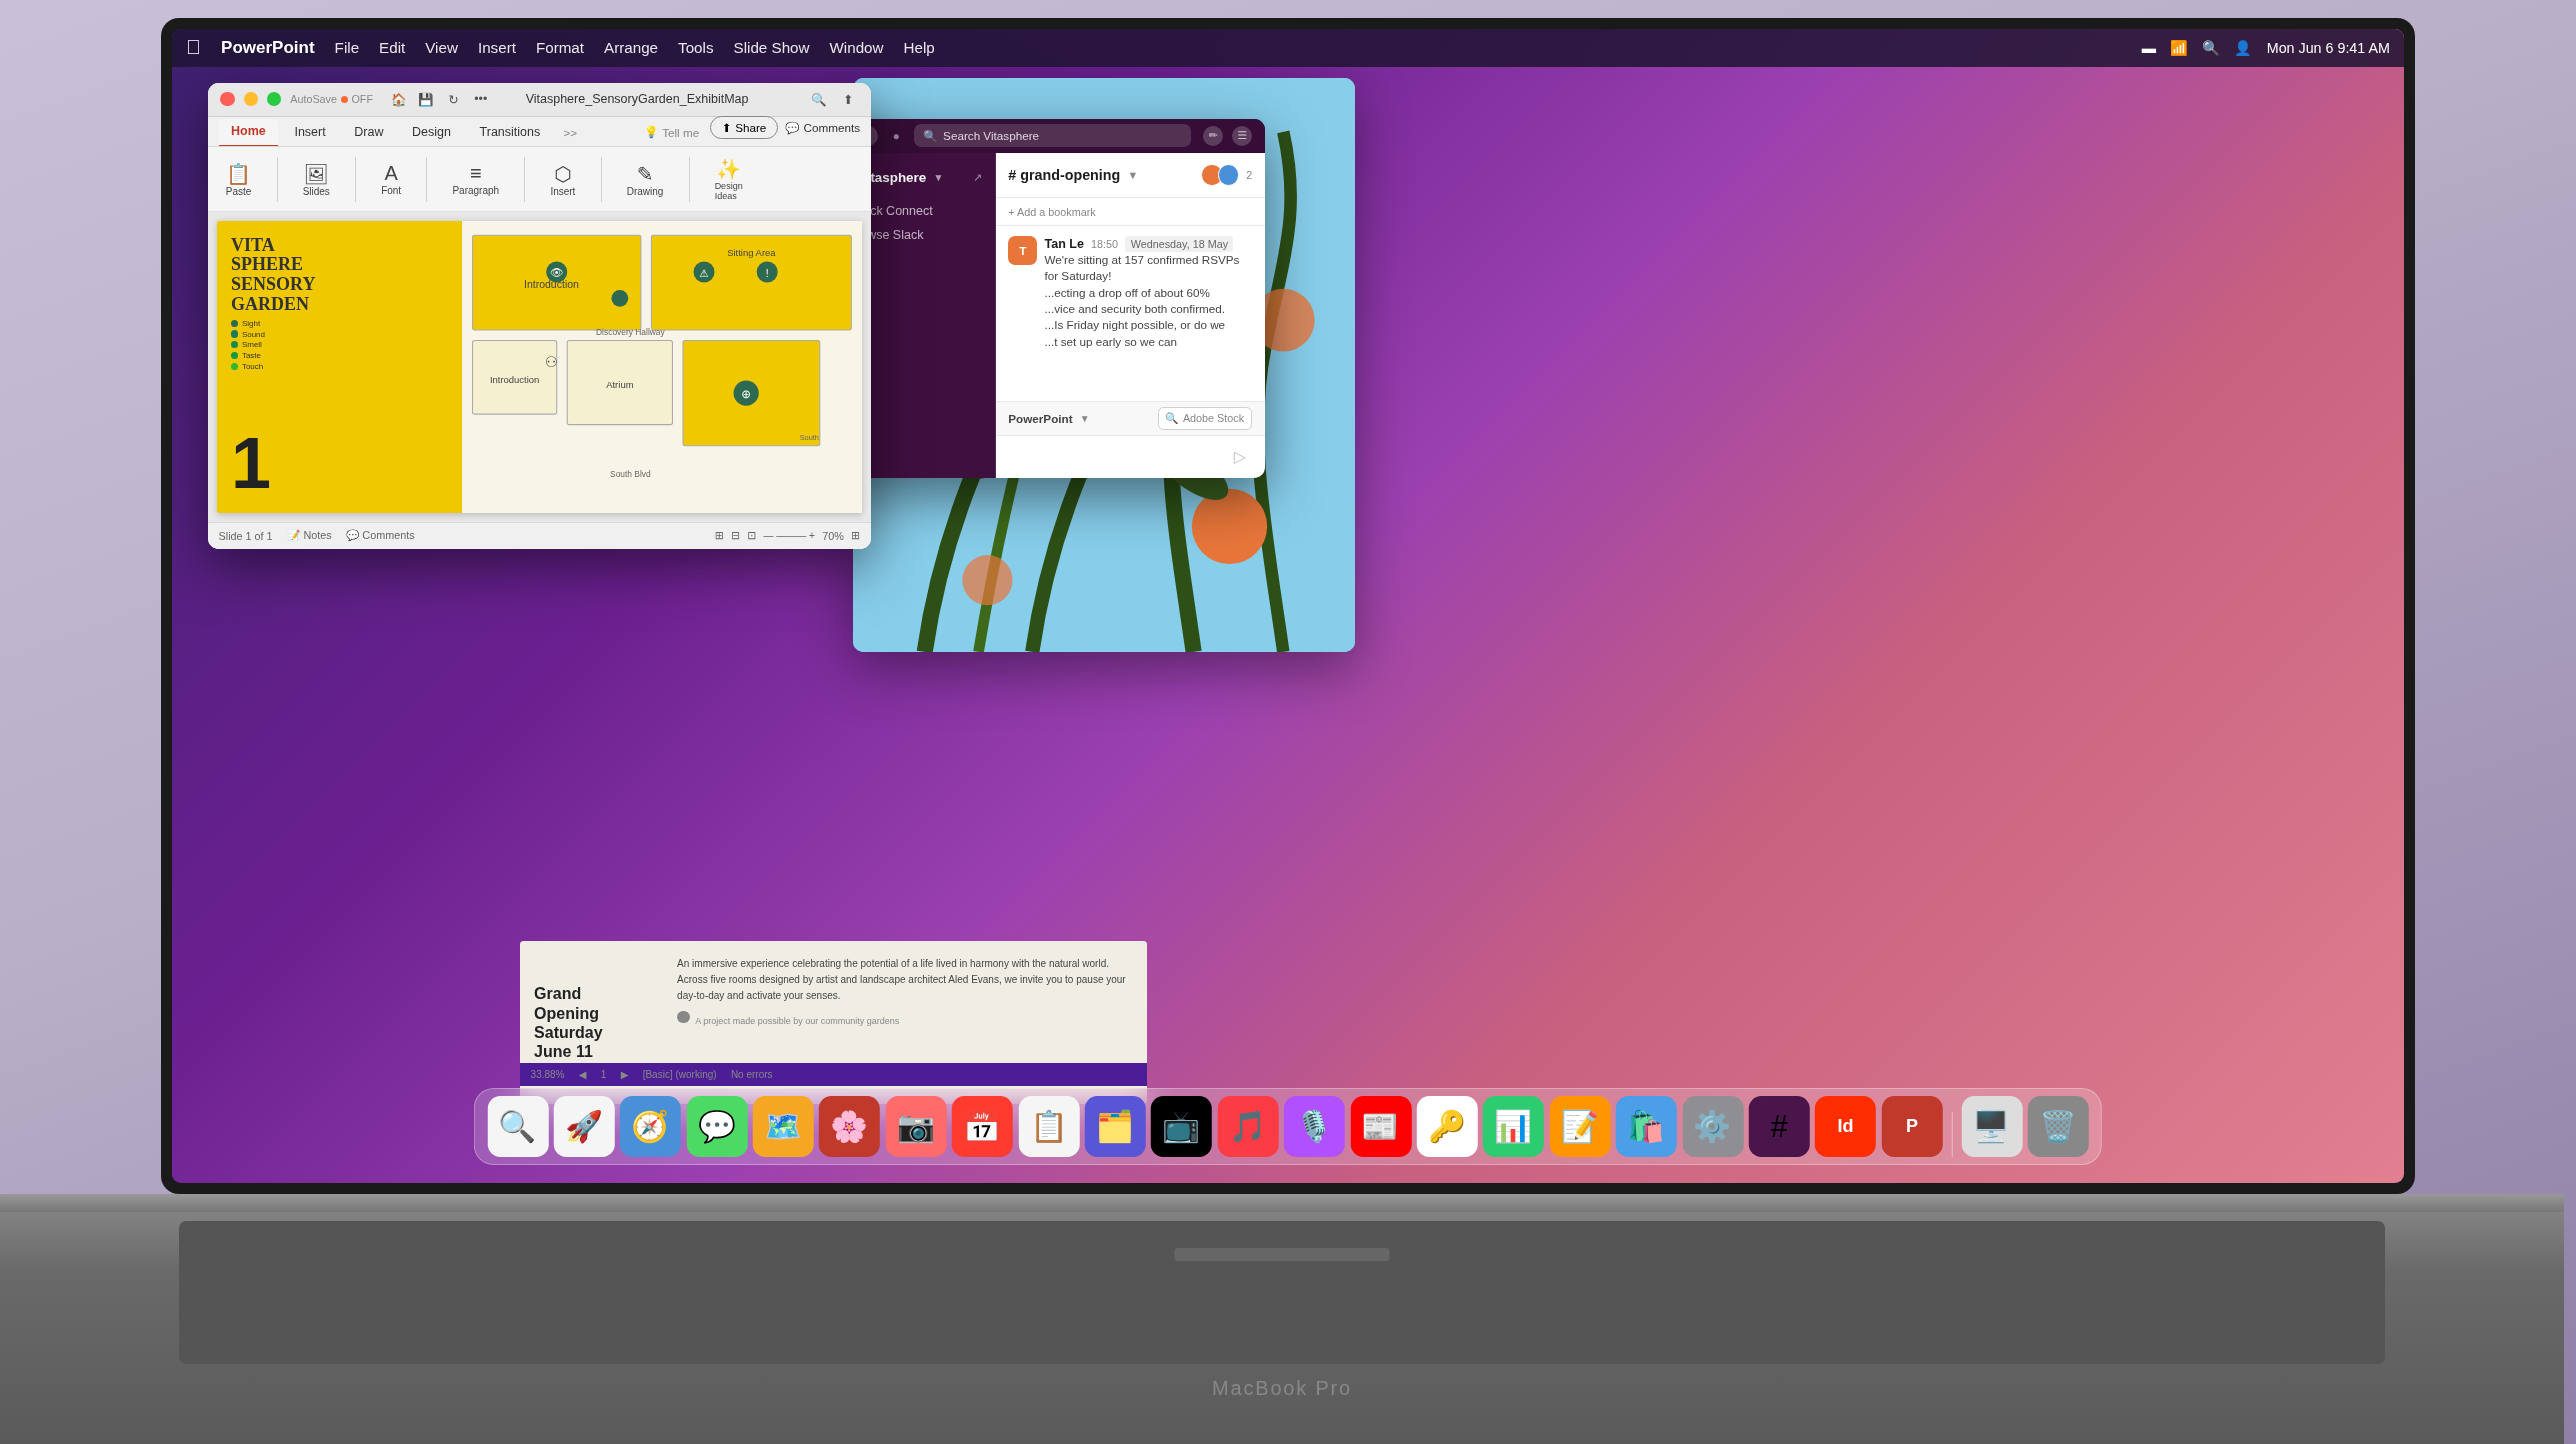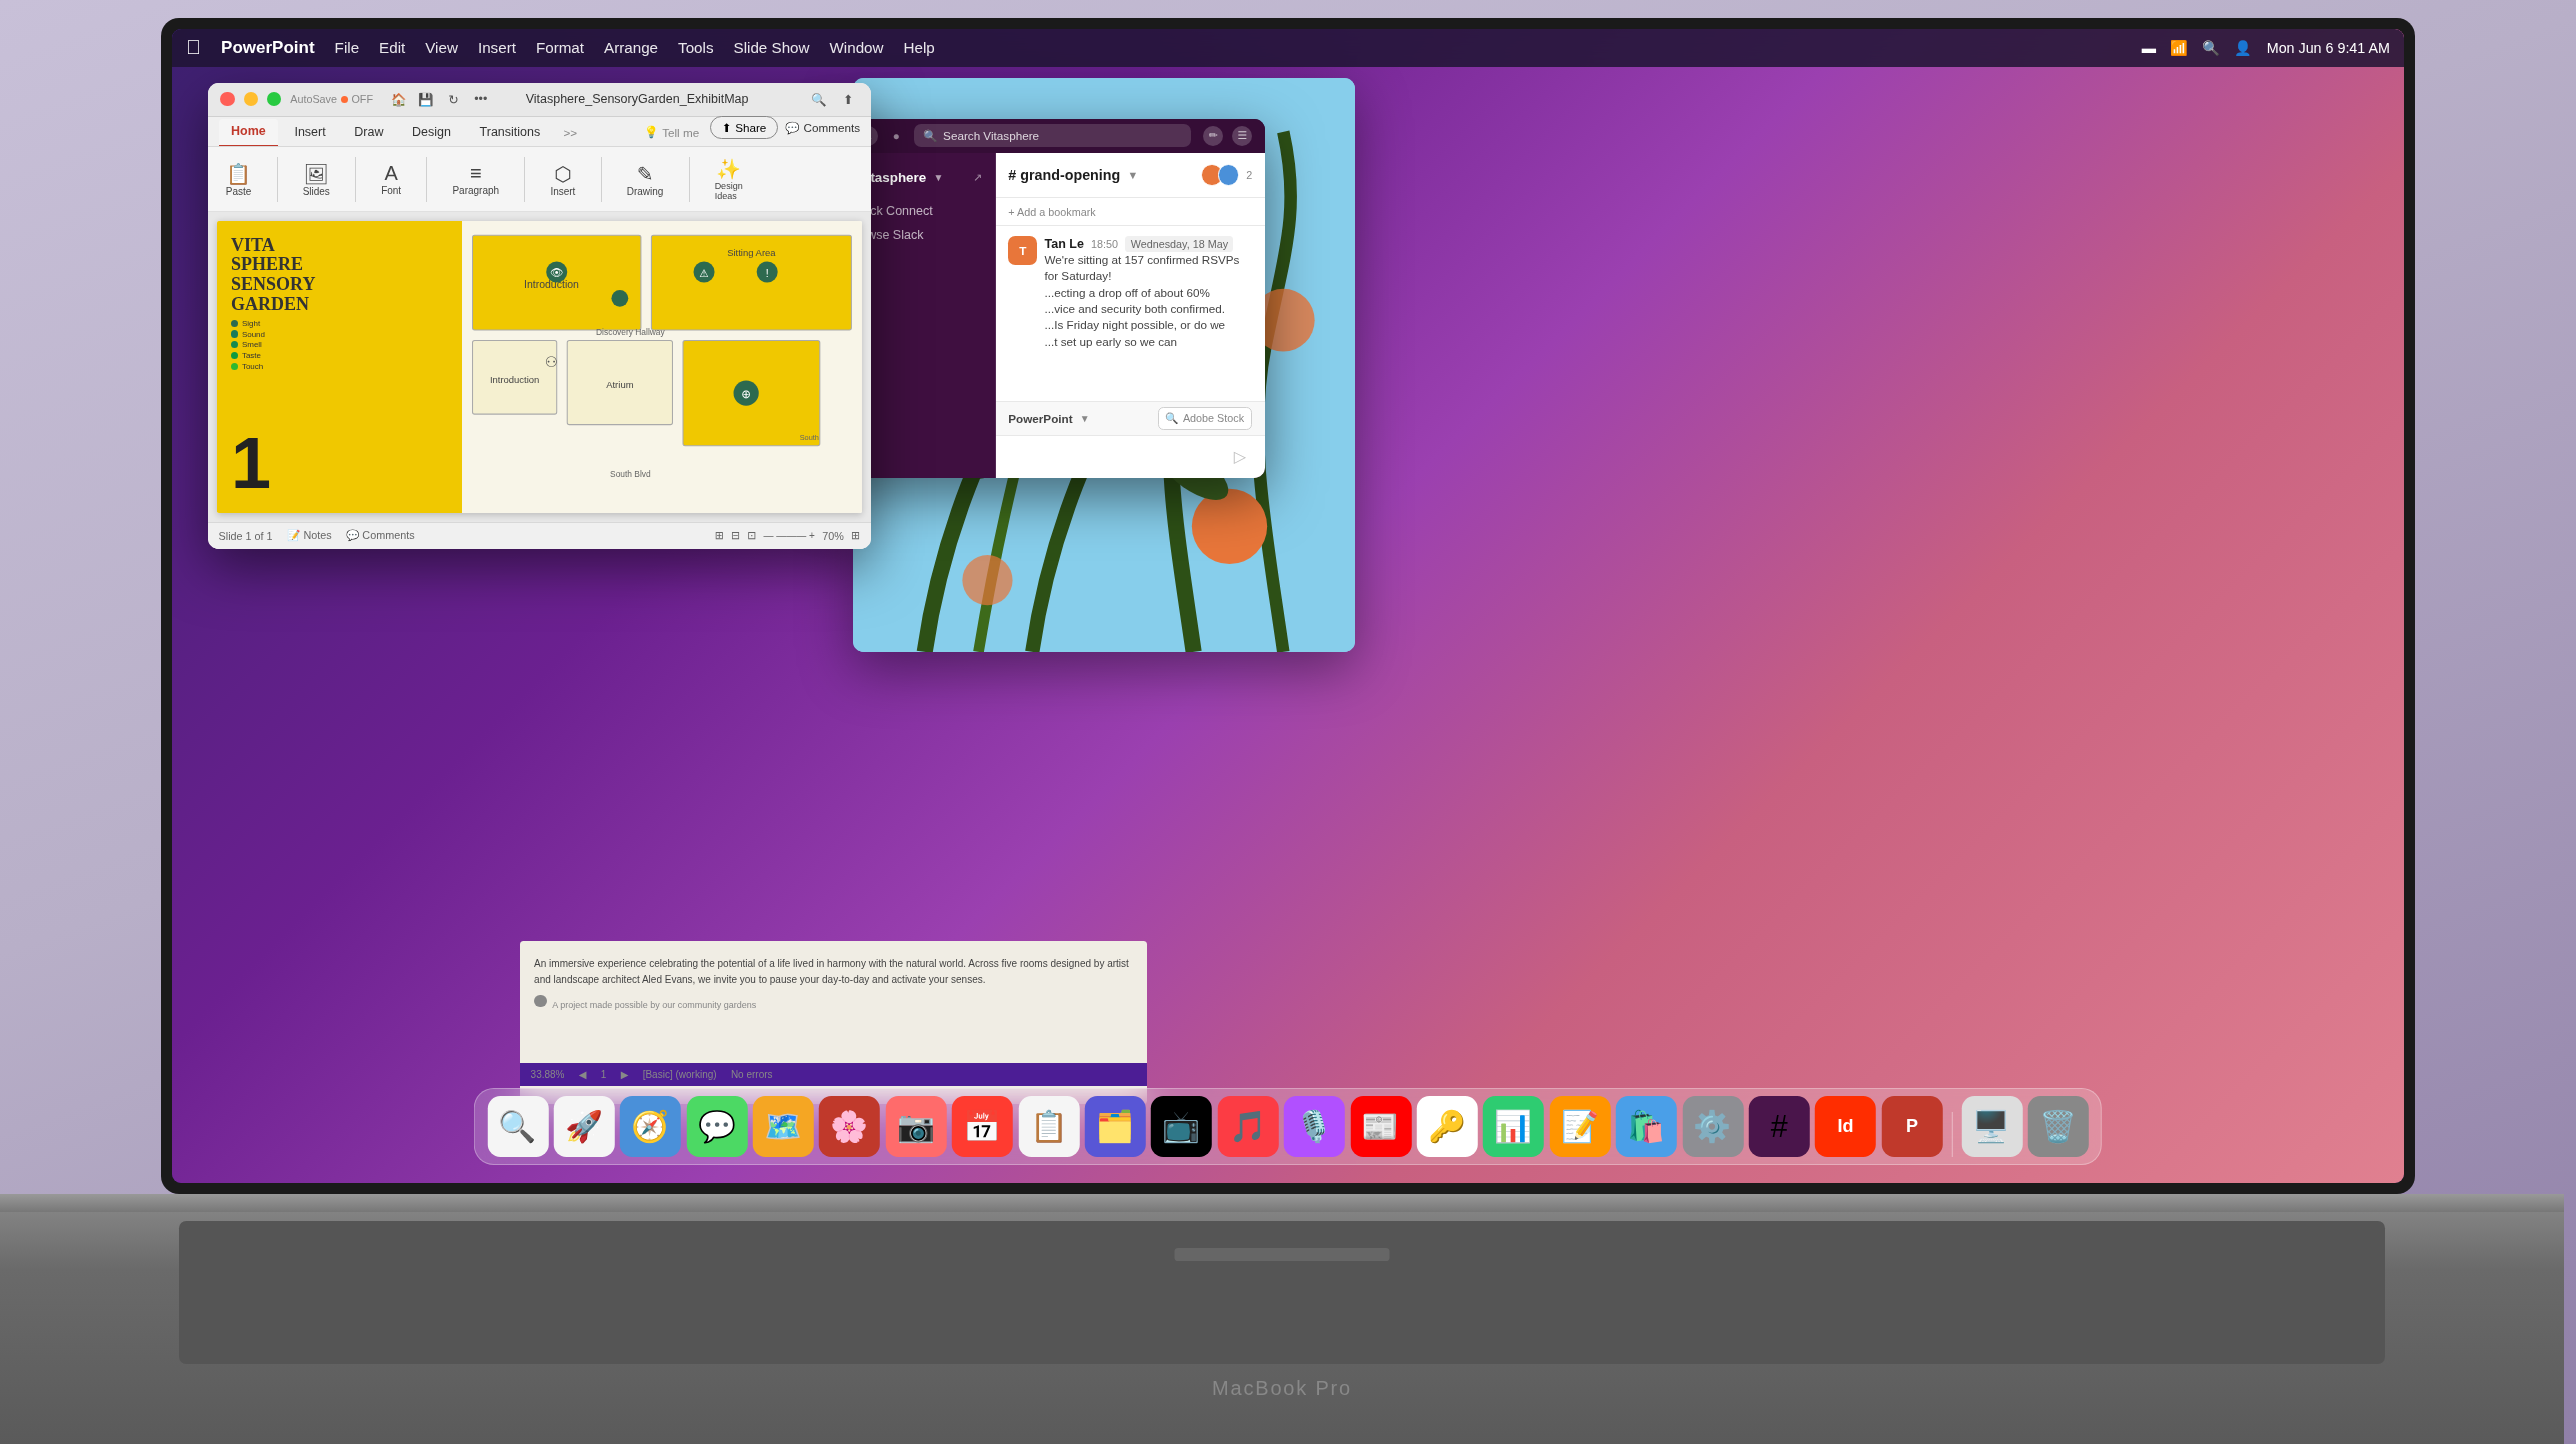--- a/index.html
+++ b/index.html
@@ -1034,20 +1034,23 @@
             <circle cx="480" cy="270" r="35" fill="#e8763a" opacity="0.8"></circle>
             <circle cx="150" cy="560" r="28" fill="#e8763a" opacity="0.7"></circle>
 
             <ellipse cx="280" cy="180" rx="50" ry="22" fill="#2d5016" transform="rotate(-20 280 180)"></ellipse>
             <ellipse cx="380" cy="440" rx="45" ry="20" fill="#3a6020" transform="rotate(35 380 440)"></ellipse>
           </svg>
         </div>
       </div>
 
       <div class="bottom-content-window">
+        <div class="bc-left">
+          <div class="bc-title">Grand<br>Opening<br>Saturday<br>June 11</div>
+        </div>
         <div class="bc-right">
           <div class="bc-desc">An immersive experience celebrating the potential of a life lived in harmony with the natural world. Across five rooms designed by artist and landscape architect Aled Evans, we invite you to pause your day-to-day and activate your senses.</div>
           <div class="bc-tagline">
             <span class="bc-logo"></span>
             <span>A project made possible by our community gardens</span>
           </div>
         </div>
       </div>
 
       <div style="position:absolute;bottom:97px;left:348px;width:627px;height:23px;background:#4c1d95;display:flex;align-items:center;padding:0 10.8px;font-size:10px;color:#888;gap:14.3px;z-index:37;">

